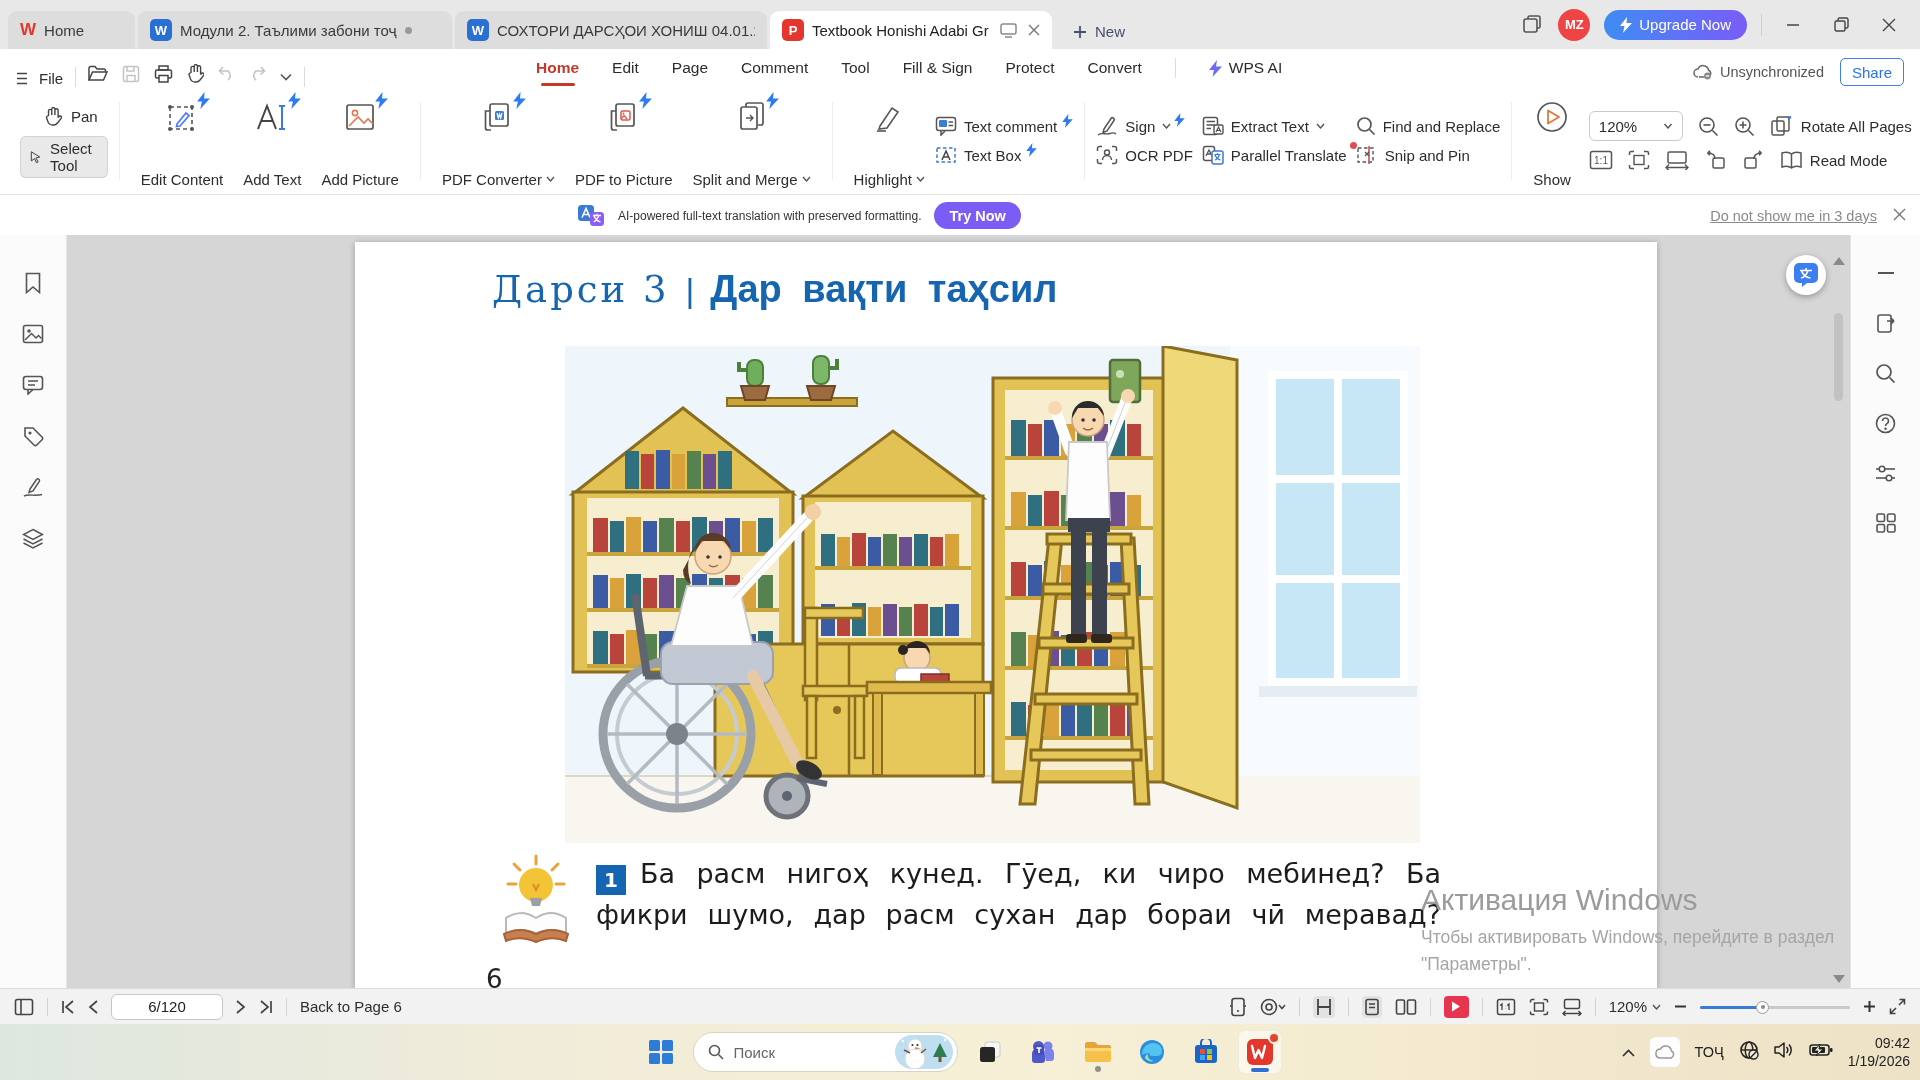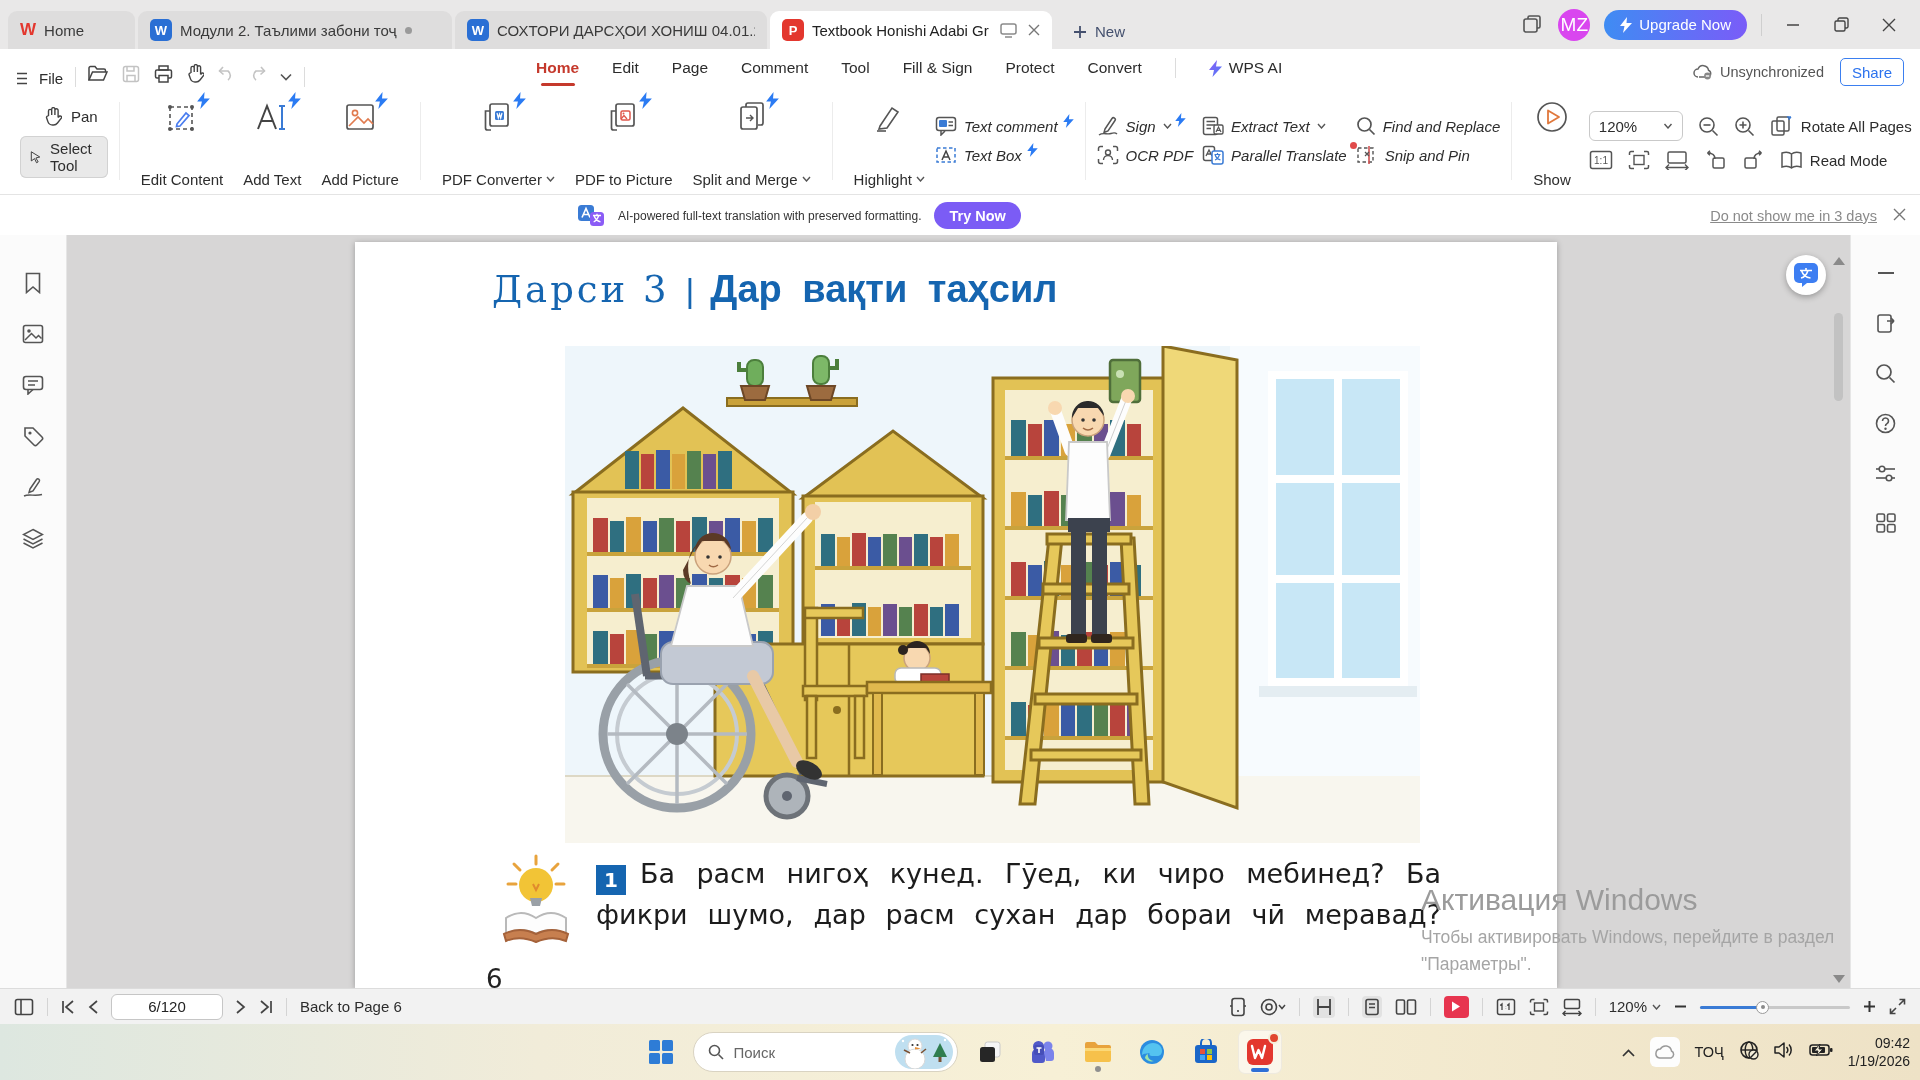--- a/index.html
+++ b/index.html
@@ -12,21 +12,21 @@
 .tab{height:38px;margin-right:3px;border-radius:9px 9px 0 0;background:#dedddd;display:flex;align-items:center;padding:0 12px;gap:8px;font-size:15px;color:#3a3a3a;}
 .tab.active{background:#ffffff;color:#222;}
 .tab .tlabel{white-space:nowrap;overflow:hidden;min-width:0;}
 .tab-dot{width:7px;height:7px;border-radius:50%;background:#9a9a9a;flex:0 0 auto;}
 .appicon{width:22px;height:22px;border-radius:5px;display:flex;align-items:center;justify-content:center;color:#fff;font-weight:bold;font-size:13px;flex:0 0 auto;}
 .appicon.word{background:#2a6fd4;}
 .appicon.pdf{background:#e3372e;}
 .wps-logo{color:#e3372e;font-weight:bold;font-size:17px;}
 .newtab{display:flex;align-items:center;gap:8px;margin-left:18px;margin-bottom:9px;color:#44506e;font-size:15px;}
 .tab-right{position:absolute;right:0;top:0;height:49px;display:flex;align-items:center;gap:14px;padding-right:14px;}
-.avatar{width:32px;height:32px;border-radius:50%;background:#d946ef;color:#fff;font-size:19px;display:flex;align-items:center;justify-content:center;}
+.avatar{width:32px;height:32px;border-radius:50%;background:#ef4444;color:#fff;font-size:13px;display:flex;align-items:center;justify-content:center;font-weight:bold;}
 .upgrade{height:30px;padding:0 16px;border-radius:15px;background:linear-gradient(90deg,#3f8cf3,#7a5cf8);color:#fff;font-size:15px;display:flex;align-items:center;gap:7px;}
 .winbtn{width:34px;height:34px;display:flex;align-items:center;justify-content:center;color:#444;}
 .vsep-top{width:1px;height:22px;background:#cfcfcf;}
 
 
 .menubar{position:absolute;left:0;top:49px;width:1920px;height:38px;background:#fff;}
 .menu-left{position:absolute;left:16px;top:0;height:38px;display:flex;align-items:flex-end;gap:12px;}
 .menu-file{display:flex;align-items:center;gap:7px;font-size:15px;color:#2d2d2d;}
 .qicons{display:flex;align-items:center;gap:14px;}
 .menu-center{position:absolute;left:536px;top:0;height:38px;display:flex;align-items:center;gap:33px;font-size:15.5px;color:#2c2c2c;}
@@ -42,41 +42,41 @@
 
 .toolbar{position:absolute;left:0;top:87px;width:1920px;height:108px;background:#fff;border-bottom:1px solid #e4e4e4;display:flex;align-items:center;padding:0 10px 0 20px;}
 .vdiv{width:1px;height:78px;background:#ececec;margin:0 11px;flex:0 0 auto;}
 .selgroup{display:flex;flex-direction:column;gap:6px;}
 .selbtn{display:flex;align-items:center;gap:9px;font-size:15px;color:#2d2d2d;padding:4px 10px;border-radius:6px;justify-content:flex-end;}
 .selbtn.selected{background:#e9e9e9;box-shadow:inset 0 0 0 1px #d2d2d2;}
 .bigbtn{display:flex;flex-direction:column;align-items:center;justify-content:center;padding:0 10px;font-size:15px;color:#2d2d2d;flex:0 0 auto;gap:28px;}
 .bigbtn .icwrap{position:relative;height:46px;display:flex;align-items:center;justify-content:center;}
 .bigbtn .blabel{margin-top:3px;display:flex;align-items:center;gap:4px;white-space:nowrap;}
 .bolt{position:absolute;top:-2px;right:-12px;}
-.stack2{display:flex;flex-direction:column;gap:9px;flex:0 0 auto;font-style:italic;}
+.stack2{display:flex;flex-direction:column;gap:9px;flex:0 0 auto;}
 .rowbtn{display:flex;align-items:center;gap:7px;font-size:15px;color:#2d2d2d;white-space:nowrap;position:relative;}
 .reddot{width:7px;height:7px;background:#e14b4b;border-radius:50%;position:absolute;right:-10px;top:-3px;}
 .zoomsel{width:94px;height:30px;border:1px solid #c9c9c9;border-radius:6px;display:flex;align-items:center;justify-content:space-between;padding:0 9px;font-size:15px;color:#2d2d2d;background:#fff;}
 .viewrows{display:flex;flex-direction:column;gap:9px;}
 .viewrow{display:flex;align-items:center;gap:15px;}
 
 
 .banner{position:absolute;left:0;top:196px;width:1920px;height:39px;background:#fff;}
 .banner-main{position:absolute;left:577px;top:0;height:39px;display:flex;align-items:center;gap:13px;}
 .banner-text{font-size:12px;color:#333;}
 .trynow{height:27px;padding:0 15px;border-radius:14px;background:#7b5cf5;color:#fff;font-size:14.5px;font-weight:bold;display:flex;align-items:center;}
 .banner-right{position:absolute;right:14px;top:0;height:39px;display:flex;align-items:center;gap:16px;}
 .dismiss{font-size:14.5px;color:#8a8a8a;text-decoration:underline;}
 
 
 .workspace{position:absolute;left:0;top:235px;width:1920px;height:753px;background:#d7d6d6;overflow:hidden;}
 .leftstrip{position:absolute;left:0;top:0;width:67px;height:753px;background:#fbfbfb;border-right:1px solid #e6e6e6;display:flex;flex-direction:column;align-items:center;padding-top:36px;gap:27px;}
 .rightstrip{position:absolute;right:0;top:0;width:70px;height:753px;background:#fbfbfb;border-left:1px solid #e6e6e6;display:flex;flex-direction:column;align-items:center;padding-top:26px;gap:26px;}
 .stripicon{width:24px;height:24px;display:flex;align-items:center;justify-content:center;}
-.page{position:absolute;left:355px;top:7px;width:1202px;height:746px;background:#fff;box-shadow:0 1px 6px rgba(0,0,0,.28);}
+.page{position:absolute;left:355px;top:7px;width:1302px;height:746px;background:#fff;box-shadow:0 1px 6px rgba(0,0,0,.28);}
 .scroll-up{position:absolute;left:1833px;top:16px;}
 .scroll-dn{position:absolute;left:1833px;top:734px;}
 .scroll-thumb{position:absolute;left:1834px;top:78px;width:9px;height:88px;border-radius:5px;background:#c2c2c2;}
 .fab{position:absolute;left:1786px;top:20px;width:40px;height:40px;border-radius:50%;background:#fff;box-shadow:0 2px 6px rgba(0,0,0,.3);display:flex;align-items:center;justify-content:center;}
 .wm{position:absolute;left:1421px;top:648px;z-index:5;pointer-events:none;}
 .wm-l1{font-size:30px;color:#9b9b9b;}
 .wm-l2{font-size:17.5px;color:#a5a5a5;margin-top:10px;}
 .wm-l3{font-size:17.5px;color:#a5a5a5;margin-top:6px;}
 
 

